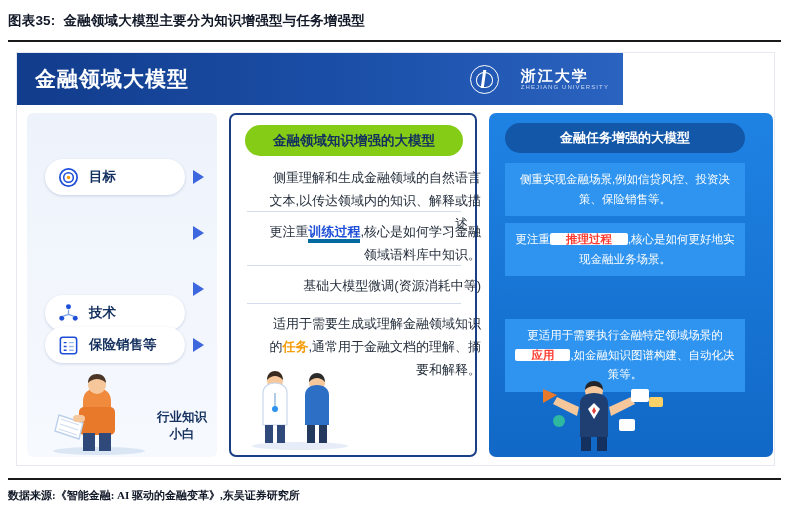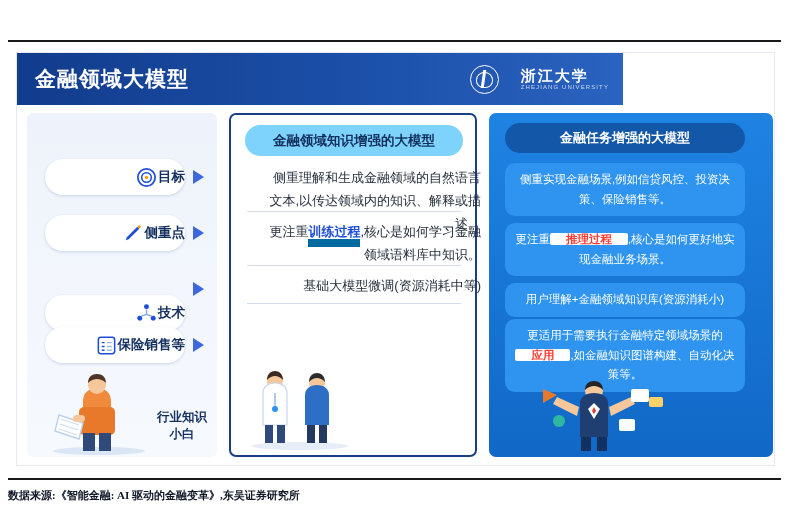--- a/index.html
+++ b/index.html
@@ -67,21 +67,21 @@
   
   .left-col{
     position:absolute;left:10px;top:8px;width:190px;height:344px;
     background:linear-gradient(180deg,#eef3fb 0%,#f6f9fe 100%);
     border-radius:6px;
   }
   .pill{
     position:absolute;left:18px;width:140px;height:36px;
     background:#ffffff;border-radius:18px;
     box-shadow:0 1px 3px rgba(25,55,120,.18);
-    display:flex;align-items:center;gap:0;padding-left:12px;box-sizing:border-box;justify-content:flex-end;
+    display:flex;align-items:center;gap:9px;padding-left:12px;box-sizing:border-box;
   }
   .pill .label{font-size:13.5px;font-weight:bold;color:#14305e;}
   .p1{top:46px;} .p2{top:102px;} .p3{top:158px;margin-top:24px;} .p4{top:214px;}
   .arrow-r{
     position:absolute;left:166px;width:0;height:0;
     border-top:7px solid transparent;border-bottom:7px solid transparent;
     border-left:11px solid #1d4ed8;opacity:.85;
   }
   .a1{top:57px;} .a2{top:113px;} .a3{top:169px;} .a4{top:225px;}
 
@@ -96,65 +96,68 @@
     font-size:12.5px;font-weight:bold;color:#14305e;line-height:1.35;text-align:center;
   }
 
   
   .mid-col{
     position:absolute;left:212px;top:8px;width:248px;height:344px;
     background:#ffffff;border:2px solid #1b3f86;border-radius:7px;box-sizing:border-box;
   }
   .mid-head{
     position:absolute;left:14px;top:10px;width:218px;height:31px;
-    background:#7dd3fc;border-radius:16px;display:flex;align-items:center;justify-content:center;
+    background:#84cc16;border-radius:16px;display:flex;align-items:center;justify-content:center;
   }
   .mid-head span{font-size:13.5px;font-weight:bold;color:#14305e;}
   .mid-item{
     position:absolute;left:32px;width:218px;
     font-size:13px;color:#1f2937;line-height:1.75;text-align:right;
   }
   .m1{top:52px;}
   .m2{top:106px;}
   .m3{top:160px;}
   .m4{top:198px;}
   .mid-div{position:absolute;left:16px;width:214px;height:1px;background:#d3dcec;}
   .d1{top:96px;} .d2{top:150px;} .d3{top:188px;}
-  .hl-blue{color:#1d4ed8;font-weight:bold;border-bottom:8px solid #0369a1;}
+  .hl-blue{color:#1d4ed8;font-weight:bold;border-bottom:4px solid #0369a1;}
   .hl-orange{color:#f59e0b;font-weight:bold;}
   .mid-illu{position:absolute;left:14px;top:248px;width:218px;height:88px;}
 
   
   .right-col{
     position:absolute;left:472px;top:8px;width:284px;height:344px;
     background:#1d7fe0;border-radius:7px;
     background-image:linear-gradient(180deg,#1f83e4 0%,#1168c6 100%);
   }
   .right-head{
     position:absolute;left:16px;top:10px;width:240px;height:30px;
     background:#1357a8;border-radius:15px;display:flex;align-items:center;justify-content:center;
   }
   .right-head span{font-size:13px;font-weight:bold;color:#ffffff;}
   .rbox{
     position:absolute;left:16px;width:240px;
-    background:#2e94ef;border-radius:10px;box-sizing:border-box;
+    background:#2e94ef;border-radius:0;box-sizing:border-box;
     padding:7px 10px;color:#ffffff;font-size:11.5px;line-height:1.7;text-align:center;
   }
   .r1{top:50px;}
   .r2{top:110px;}
   .r3{top:170px;}
   .r4{top:206px;}
   .hl-red{color:#ff3b30;font-weight:bold;background:#ffffff;padding:0 16px;border-radius:2px;}
   .right-illu{position:absolute;left:10px;top:262px;width:256px;height:78px;}
 </style>
 </head>
 <body>
 
 <div class="page">
 
+  <div class="caption">
+    <span class="fignum">图表35:</span><span class="captxt">金融领域大模型主要分为知识增强型与任务增强型</span>
+  </div>
   <div class="rule-top"></div>
 
   <div class="slide">
 
     <div class="slide-header">
       <div class="slide-title">金融领域大模型</div>
       <div class="logo">
         <div class="logo-mark"></div>
         <div class="logo-text">
           <span class="logo-cn">浙江大学</span>
@@ -172,29 +175,20 @@
             <svg width="23" height="23" viewBox="0 0 24 24">
               <circle cx="12" cy="12" r="9" fill="none" stroke="#1d4ed8" stroke-width="1.8"></circle>
               <circle cx="12" cy="12" r="5" fill="none" stroke="#1d4ed8" stroke-width="1.6"></circle>
               <circle cx="12" cy="12" r="1.8" fill="#f59e0b"></circle>
             </svg>
           </span>
           <span class="label">目标</span>
         </div>
         <div class="arrow-r a1"></div>
 
-        <div class="pill p2">
-          <span class="ico">
-            <svg width="23" height="23" viewBox="0 0 24 24">
-              <path d="M4 19l3-1 11-11-2-2L5 16l-1 3z" fill="#1d4ed8"></path>
-              <path d="M16 5l2 2 2-2-2-2-2 2z" fill="#f59e0b"></path>
-            </svg>
-          </span>
-          <span class="label">侧重点</span>
-        </div>
         <div class="arrow-r a2"></div>
 
         <div class="pill p3">
           <span class="ico">
             <svg width="23" height="23" viewBox="0 0 24 24">
               <circle cx="12" cy="5" r="2.6" fill="#1d4ed8"></circle>
               <circle cx="5" cy="17" r="2.6" fill="#1d4ed8"></circle>
               <circle cx="19" cy="17" r="2.6" fill="#1d4ed8"></circle>
               <path d="M12 8v5M12 13L6 15M12 13l6 2" stroke="#7ea4e8" stroke-width="1.4" fill="none"></path>
             </svg>
@@ -245,20 +239,23 @@
         <div class="mid-item m2">
           <span>更注重</span><span class="hl-blue">训练过程</span><span>,核心是如何学习金融领域语料库中知识。</span>
         </div>
         <div class="mid-div d2"></div>
 
         <div class="mid-item m3">
           <span>基础大模型微调(资源消耗中等)</span>
         </div>
         <div class="mid-div d3"></div>
 
+        <div class="mid-item m4">
+          <span>适用于需要生成或理解金融领域知识的</span><span class="hl-orange">任务</span><span>,通常用于金融文档的理解、摘要和解释。</span>
+        </div>
 
         <div class="mid-illu">
           <svg width="110" height="88" viewBox="0 0 110 88">
             <ellipse cx="55" cy="83" rx="48" ry="4" fill="#e6edf8"></ellipse>
             <circle cx="30" cy="18" r="8" fill="#f6c79a"></circle>
             <path d="M22 17c0-6 4-9 8-9s8 3 8 9c-3-3-5-4-8-4s-5 1-8 4z" fill="#3b2a1e"></path>
             <path d="M18 30c0-6 5-10 12-10s12 4 12 10v32H18z" fill="#ffffff" stroke="#c9d7ec" stroke-width="1.2"></path>
             <path d="M30 30v14" stroke="#8fb6dd" stroke-width="1.4"></path>
             <circle cx="30" cy="46" r="3" fill="#2e94ef"></circle>
             <rect x="20" y="62" width="8" height="18" fill="#2f4a7a"></rect>
@@ -279,23 +276,20 @@
         </div>
 
         <div class="rbox r1">
           <span>侧重实现金融场景,例如信贷风控、投资决策、保险销售等。</span>
         </div>
 
         <div class="rbox r2">
           <span>更注重</span><span class="hl-red">推理过程</span><span>,核心是如何更好地实现金融业务场景。</span>
         </div>
 
-        <div class="rbox r3">
-          <span>用户理解+金融领域知识库(资源消耗小)</span>
-        </div>
 
         <div class="rbox r4">
           <span>更适用于需要执行金融特定领域场景的</span><span class="hl-red">应用</span><span>,如金融知识图谱构建、自动化决策等。</span>
         </div>
 
         <div class="right-illu">
           <svg width="190" height="78" viewBox="0 0 190 78">
             <circle cx="95" cy="16" r="9" fill="#f6c79a"></circle>
             <path d="M86 15c0-6 4-9 9-9s9 3 9 9c-3-3-6-4-9-4s-6 1-9 4z" fill="#23252b"></path>
             <path d="M81 28c0-6 6-10 14-10s14 4 14 10v34H81z" fill="#1f3f73"></path>

